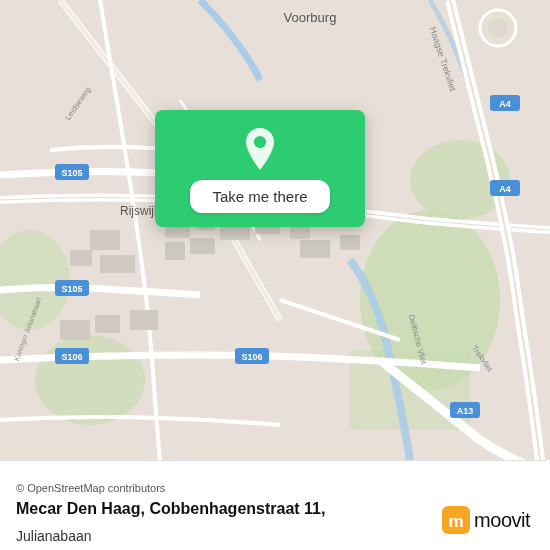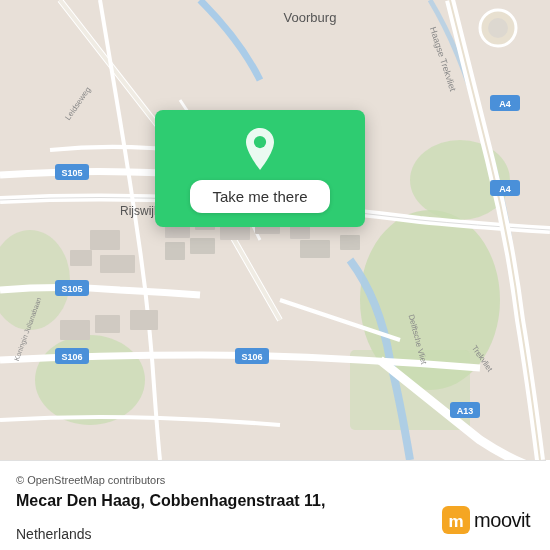--- a/index.html
+++ b/index.html
@@ -61,36 +61,36 @@
       box-shadow: 0 1px 4px rgba(0,0,0,0.15);
     }
 
     #footer {
       width: 546px;
       height: 90px;
       background: white;
       border-top: 1px solid #e0e0e0;
       display: flex;
       flex-direction: column;
-      justify-content: center;
+      justify-content: flex-end;
       padding: 10px 16px 6px 16px;
       position: relative;
     }
 
     #footer-copyright {
       font-size: 11px;
       color: #555;
       margin-bottom: 6px;
     }
 
     #footer-location {
       font-size: 16px;
       font-weight: bold;
       color: #111;
-      margin-bottom: 16px;
+      margin-bottom: 10px;
     }
 
     #footer-country {
       font-size: 14px;
       color: #333;
     }
 
     #moovit-logo {
       position: absolute;
       right: 16px;
@@ -212,21 +212,21 @@
       <path d="M20 0C11.163 0 4 7.163 4 16c0 12 16 32 16 32S36 28 36 16C36 7.163 28.837 0 20 0z" fill="white" opacity="0.9"></path>
       <circle cx="20" cy="16" r="7" fill="#2ecc71"></circle>
     </svg>
     <button id="take-me-btn">Take me there</button>
   </div>
 </div>
 
 <div id="footer">
   <div id="footer-copyright">© OpenStreetMap contributors</div>
   <div id="footer-location">Mecar Den Haag, Cobbenhagenstraat 11,</div>
-  <div id="footer-country">Netherlands</div>
+  <div id="footer-country">Julianabaan</div>
 
   <div id="moovit-logo">
 
     <svg id="moovit-icon" viewBox="0 0 28 28" xmlns="http://www.w3.org/2000/svg">
       <rect width="28" height="28" rx="6" fill="#f5a623"></rect>
       <text x="14" y="21" text-anchor="middle" font-size="17" font-weight="bold" fill="white" font-family="Arial">m</text>
     </svg>
     <span id="moovit-text">moovit</span>
   </div>
 </div>

